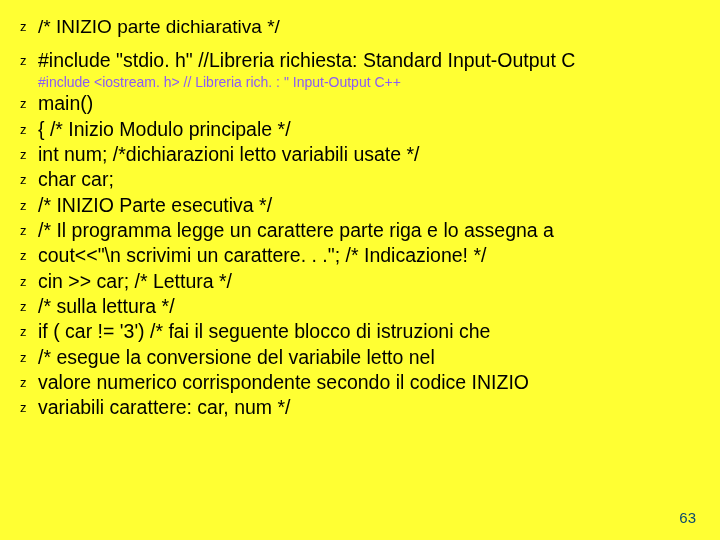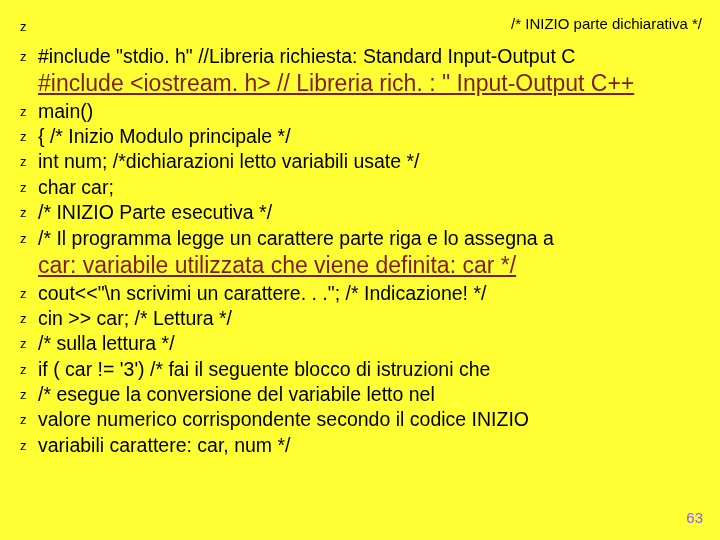--- a/index.html
+++ b/index.html
@@ -29,41 +29,39 @@
     color: #000;
     font-size: 13px;
     line-height: 1.35;
     padding-top: 4px;
   }
   .txt {
     flex: 1 1 auto;
     color: #000;
   }
   .small {
-    font-size: 15px;
+    font-size: 19px;
     line-height: 1.35;
-    text-align: right;
   }
   .body {
     font-size: 19.5px;
     line-height: 1.3;
   }
   .cont {
     padding-left: 18px;
-    font-size: 23px;
+    font-size: 14px;
     line-height: 1.3;
-    color: #7f1d1d;
-    text-decoration: underline;
+    color: #8b5cf6;
   }
   .pagenum {
     position: absolute;
-    right: 17px;
+    right: 24px;
     bottom: 14px;
     font-size: 15px;
-    color: #8b5cf6;
+    color: #0c4a6e;
   }
 </style>
 </head>
 <body>
 
 <div class="slide">
 
   <div class="row">
     <div class="bullet">z</div>
     <div class="txt small">/* INIZIO parte dichiarativa */</div>
@@ -99,21 +97,20 @@
 
   <div class="row">
     <div class="bullet">z</div>
     <div class="txt body">          /*  INIZIO Parte esecutiva */</div>
   </div>
 
   <div class="row">
     <div class="bullet">z</div>
     <div class="txt body">/* Il programma legge un carattere parte riga e lo assegna a</div>
   </div>
-  <div class="cont">car: variabile utilizzata che viene definita: car */</div>
 
   <div class="row">
     <div class="bullet">z</div>
     <div class="txt body">        cout&lt;&lt;"\n scrivimi un carattere. . ."; /* Indicazione! */</div>
   </div>
 
   <div class="row">
     <div class="bullet">z</div>
     <div class="txt body">        cin &gt;&gt; car;  /* Lettura */</div>
   </div>

